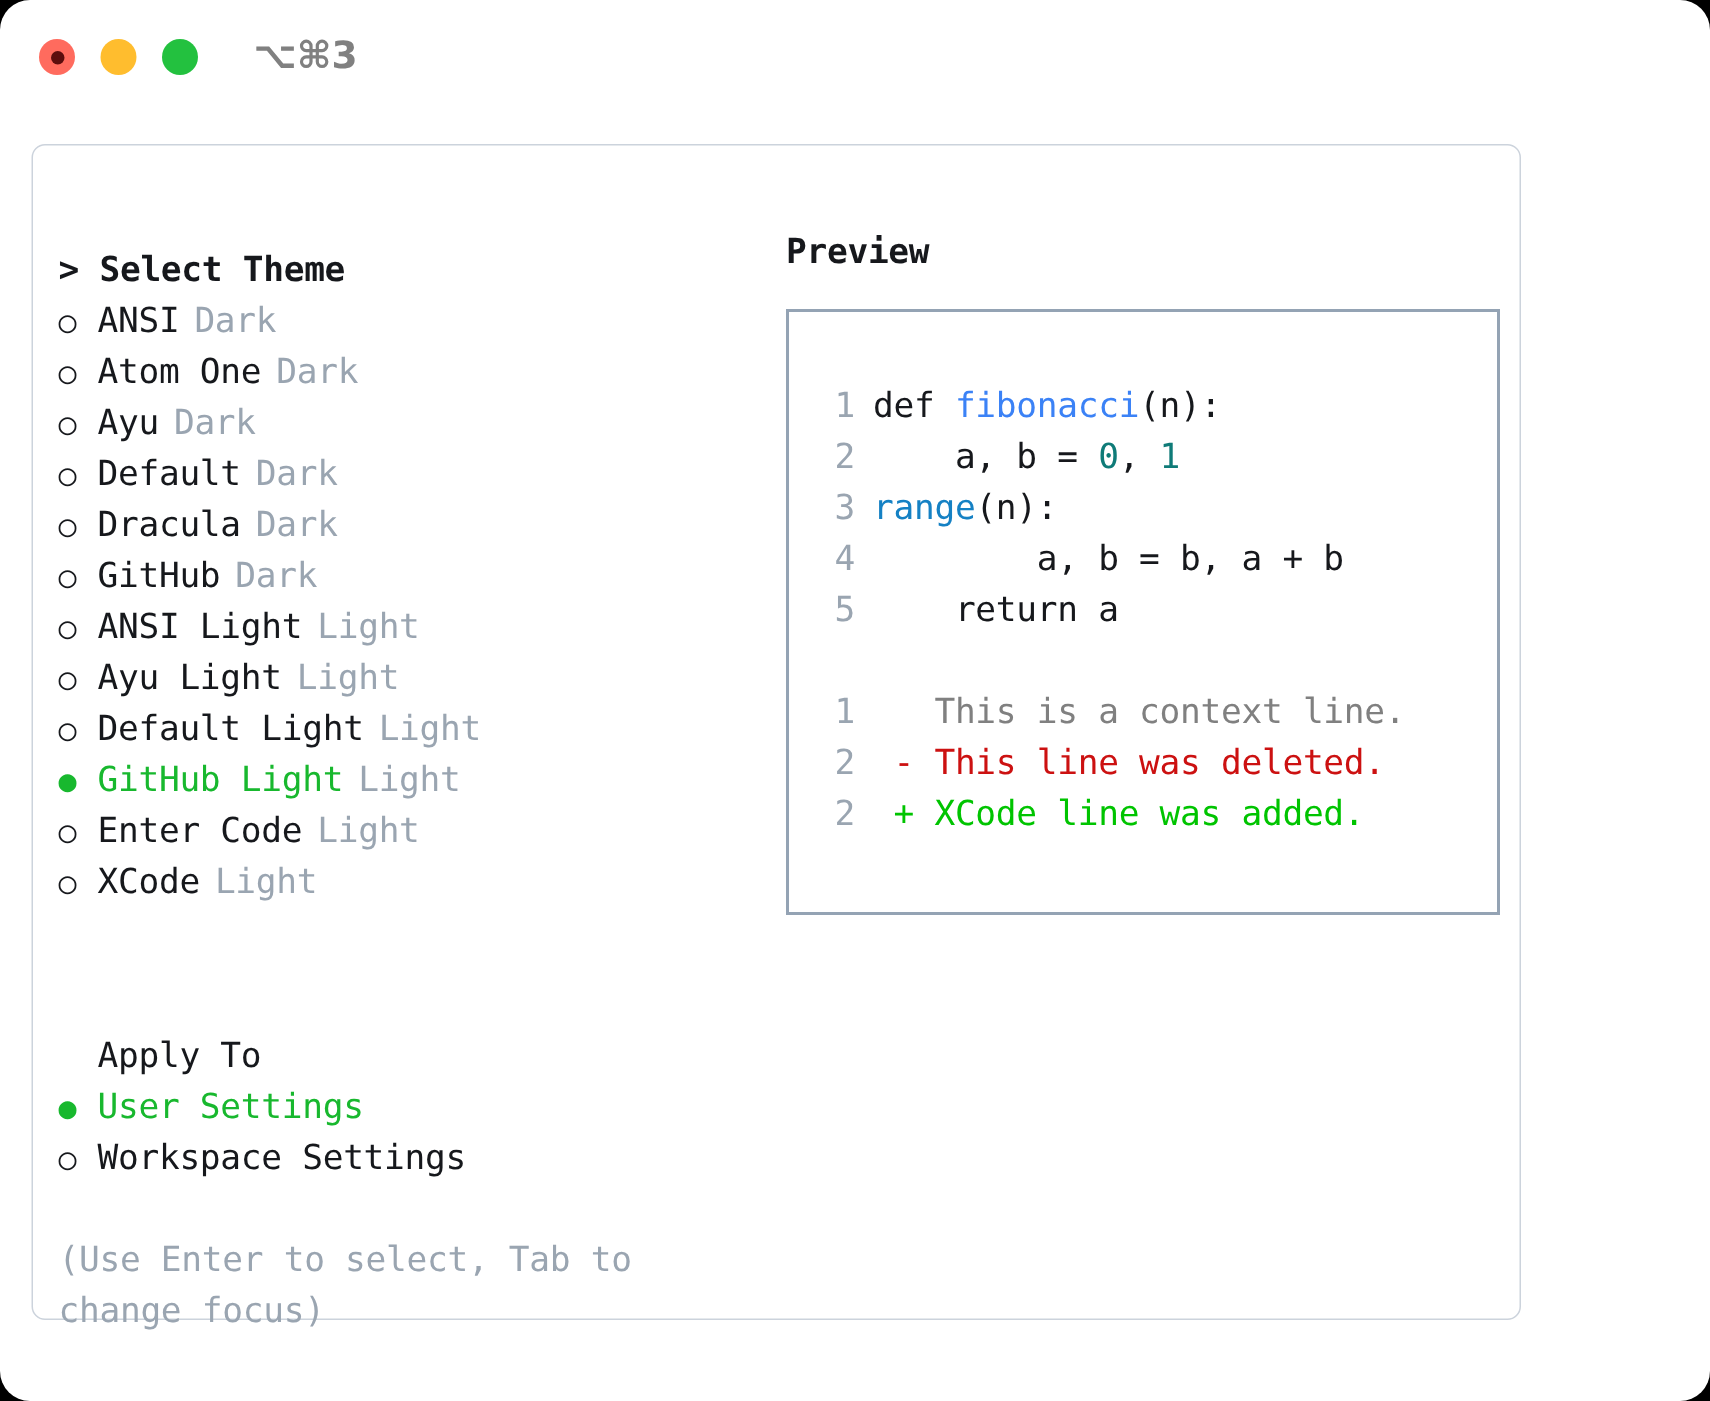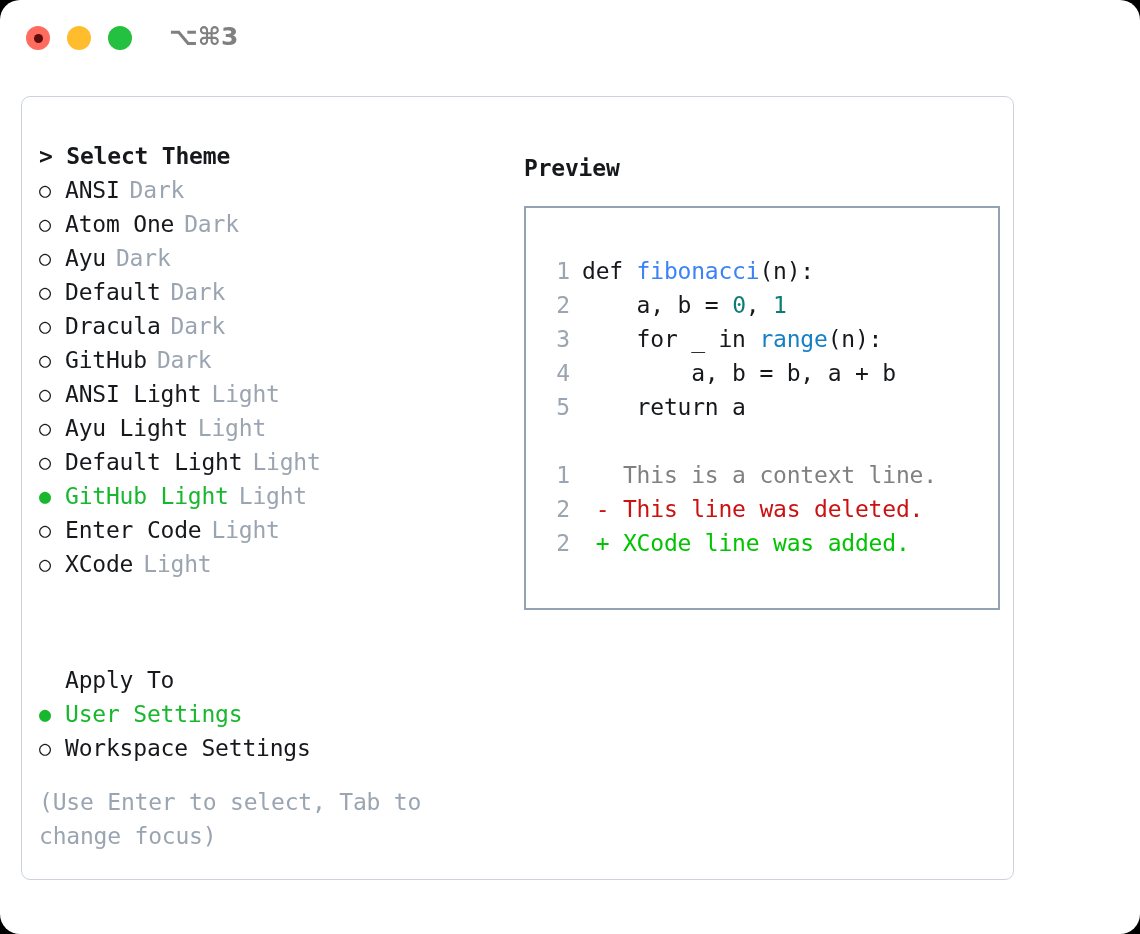--- a/index.html
+++ b/index.html
@@ -81,21 +81,21 @@
     border: 1px solid #ccd3dc;
     border-radius: 9px;
     box-sizing: border-box;
     background: #ffffff;
   }
 
   
   .left-col {
     position: absolute;
     left: 17px;
-    top: 42px;
+    top: 66px;
     width: 450px;
   }
   .section-head {
     font-size: 23px;
     font-weight: 700;
     color: #16181c;
     height: 34px;
     line-height: 34px;
     white-space: pre;
     letter-spacing: -0.2px;
@@ -130,21 +130,21 @@
     height: 34px;
     line-height: 34px;
     font-size: 23px;
     color: #16181c;
     padding-left: 26px;
     white-space: pre;
     letter-spacing: -0.2px;
     margin-top: 48px;
   }
   .hint {
-    margin-top: 20px;
+    margin-top: 34px;
     font-size: 23px;
     color: #9aa5b1;
     line-height: 34px;
     width: 400px;
     letter-spacing: -0.2px;
   }
 
   
   .right-col {
     position: absolute;
@@ -249,21 +249,21 @@
     </div>
 
     <div class="right-col">
       <div class="preview-title">Preview</div>
 
       <div class="preview-box">
         <div class="code-area">
           <div id="code-lines">
               <div class="code-line"><span class="lineno">1</span><span class="code-txt">def </span><span class="tok-fn">fibonacci</span><span class="code-txt">(n):</span></div>
               <div class="code-line"><span class="lineno">2</span><span class="code-txt">    a, b = </span><span class="tok-num">0</span><span class="code-txt">, </span><span class="tok-num">1</span></div>
-              <div class="code-line"><span class="lineno">3</span><span class="code-txt">    for _ in </span><span class="tok-call">range</span><span class="code-txt">(n):</span></div>
+              <div class="code-line"><span class="lineno">3</span><span class="tok-call">range</span><span class="code-txt">(n):</span></div>
               <div class="code-line"><span class="lineno">4</span><span class="code-txt">        a, b = b, a + b</span></div>
               <div class="code-line"><span class="lineno">5</span><span class="code-txt">    return a</span></div>
             </div>
           <div class="gap-line"></div>
           <div id="diff-lines">
               <div class="code-line"><span class="lineno">1</span><span class="diff-ctx">   This is a context line.</span></div>
               <div class="code-line"><span class="lineno">2</span><span class="diff-del"> - This line was deleted.</span></div>
               <div class="code-line"><span class="lineno">2</span><span class="diff-add"> + XCode line was added.</span></div>
             </div>
         </div>

